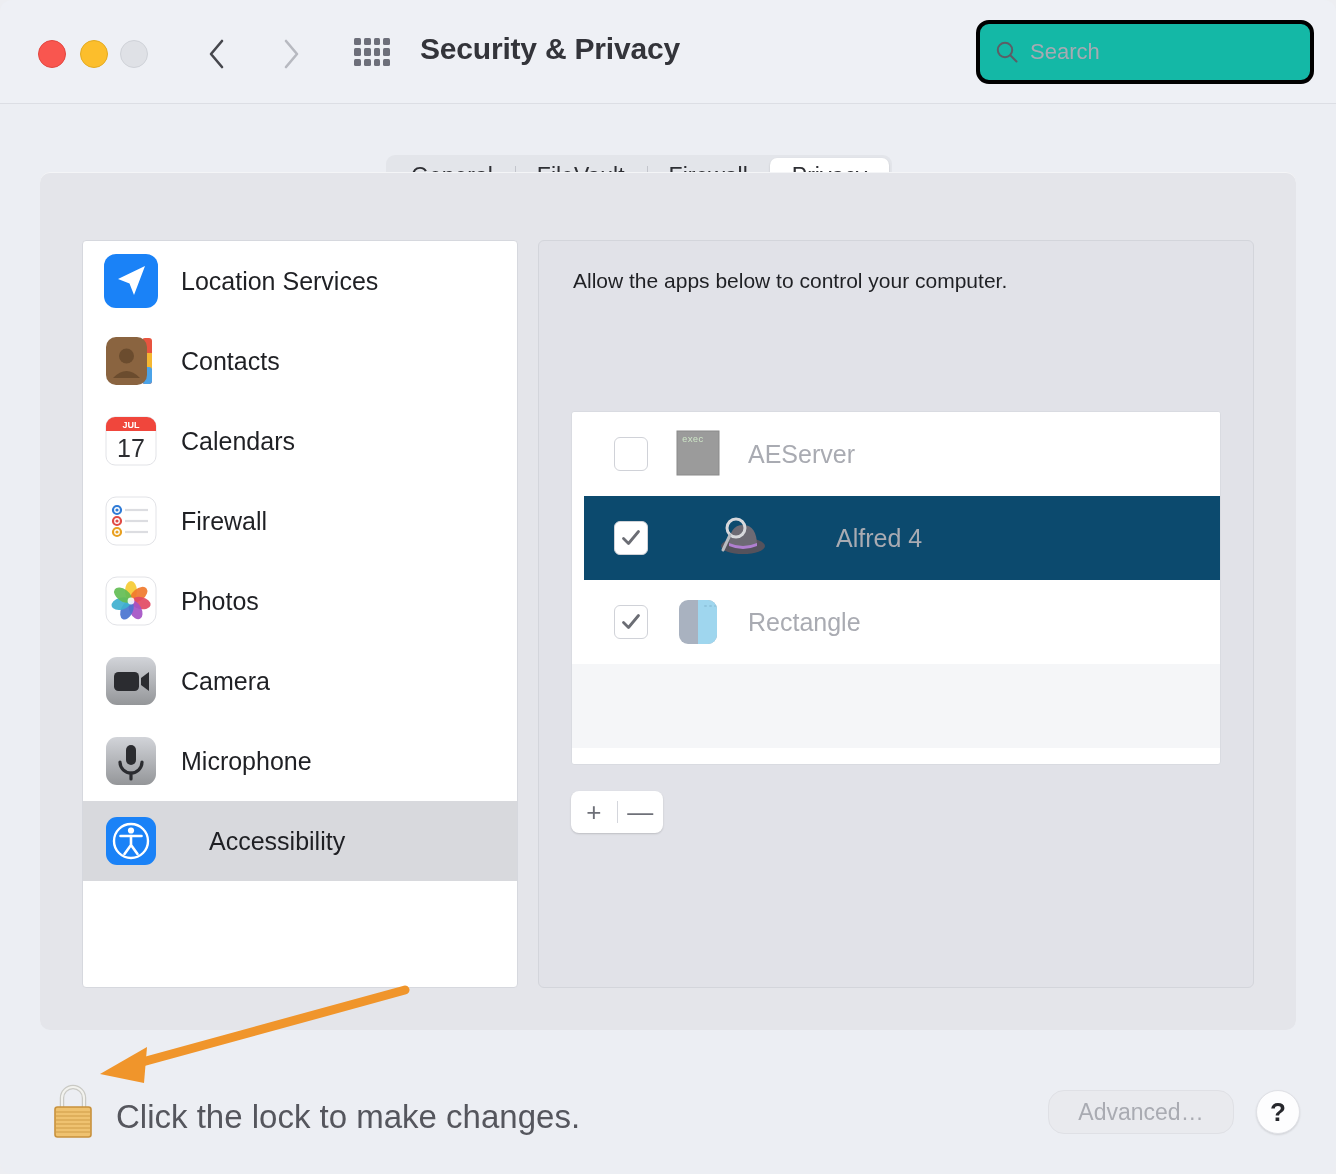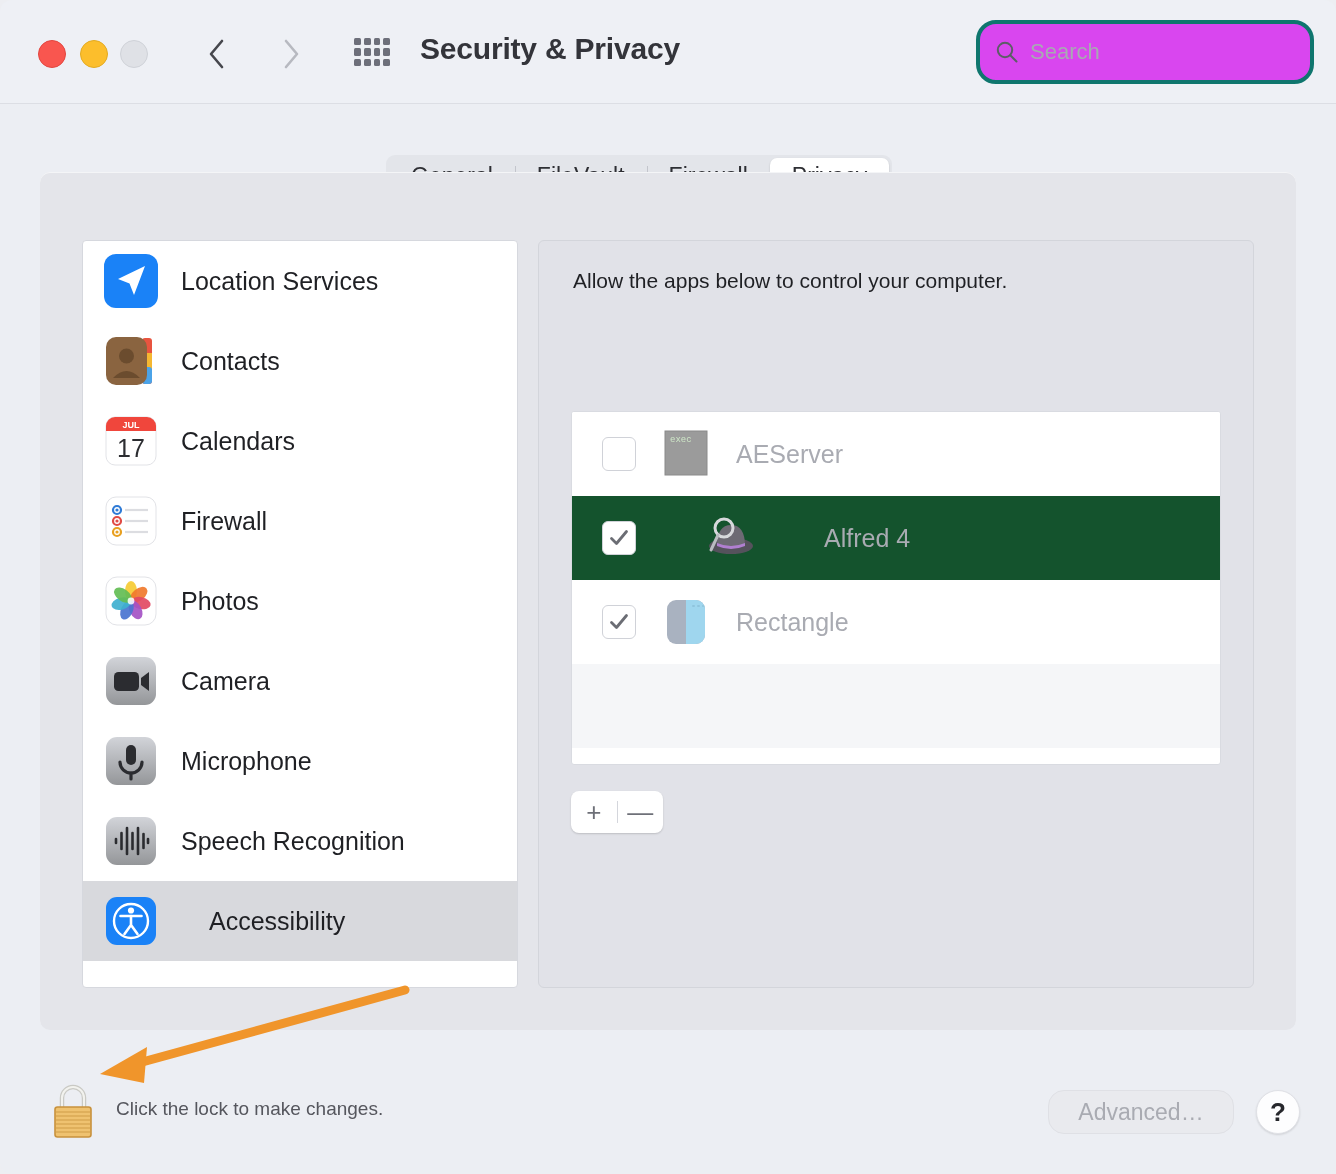--- a/index.html
+++ b/index.html
@@ -55,23 +55,23 @@
 
   #page-title {
     position: absolute; left: 420px; top: 32px;
     font-size: 30px; font-weight: bold; color: #33343a;
     letter-spacing: -0.2px;
   }
 
   #search-wrap {
     position: absolute; right: 22px; top: 20px;
     width: 338px; height: 64px;
-    border-radius: 20px;
-    border: 4px solid #0f766e;
-    background: #d946ef;
+    border-radius: 13px;
+    border: 4px solid #000000;
+    background: #14b8a6;
     display: flex; align-items: center;
     padding: 0 14px;
   }
   #search-icon { width: 26px; height: 26px; margin-right: 10px; flex: none; }
   #search-input {
     border: 0; outline: none; background: transparent;
     font-family: "Liberation Sans", sans-serif;
     font-size: 22px; color: #3a3b40; width: 100%;
   }
   #search-input::placeholder { color: #a8aab2; }
@@ -156,22 +156,23 @@
     background: #ffffff;
     border: 1px solid #d9dbe1;
     border-radius: 3px;
     overflow: hidden;
   }
   .app-row {
     height: 84px;
     display: flex; align-items: center;
     padding-left: 30px;
     background: #ffffff;
-  }
-  .app-row.alt { background: #14532d; gap: 44px; }
+    margin-left: 12px;
+  }
+  .app-row.alt { background: #0c4a6e; gap: 44px; }
   .empty-row { height: 84px; }
   .empty-row.alt { background: #f5f6f8; }
   .cb {
     width: 34px; height: 34px; flex: none;
     border: 1px solid #d0d2d8;
     border-radius: 6px;
     background: #fff;
     margin-right: 24px;
     display: flex; align-items: center; justify-content: center;
   }
@@ -193,21 +194,21 @@
   }
   #ar-sep { width: 1px; height: 22px; background: #d4d6dc; }
 
   
   #lock {
     position: absolute; left: 50px; top: 1083px;
     width: 46px; height: 58px;
   }
   #lock-text {
     position: absolute; left: 116px; top: 1098px;
-    font-size: 19px; color: #55565d;
+    font-size: 33px; color: #55565d;
   }
   #advanced-btn {
     position: absolute; left: 1048px; top: 1090px;
     width: 186px; height: 44px;
     background: #e9eaee;
     border: 1px solid #dfe0e5;
     border-radius: 16px;
     display: flex; align-items: center; justify-content: center;
     font-size: 23px; color: #a9abb2;
   }
@@ -369,41 +370,20 @@
           </linearGradient>
             </defs>
           <rect x="3" y="4" width="50" height="48" rx="11" fill="url(#gmetal2)"></rect>
           <rect x="23" y="12" width="10" height="20" rx="5" fill="#2b2c30"></rect>
           <path d="M17 29 a11 11 0 0 0 22 0" fill="none" stroke="#2b2c30" stroke-width="3.2" stroke-linecap="round"></path>
           <line x1="28" y1="40" x2="28" y2="46" stroke="#2b2c30" stroke-width="3.2" stroke-linecap="round"></line>
         </svg>
         <span class="side-label">Microphone</span>
       </div>
 
-      <div class="side-row">
-        <svg class="side-icon" viewBox="0 0 56 56">
-          <defs>
-              <linearGradient id="gmetal3" x1="0" y1="0" x2="0" y2="1">
-            <stop offset="0" stop-color="#d2d4d9"></stop>
-                <stop offset="1" stop-color="#949699"></stop>
-          </linearGradient>
-            </defs>
-          <rect x="3" y="4" width="50" height="48" rx="11" fill="url(#gmetal3)"></rect>
-          <g stroke="#2b2c30" stroke-width="2.6" stroke-linecap="round">
-            <line x1="13" y1="26" x2="13" y2="30"></line>
-            <line x1="18.5" y1="20" x2="18.5" y2="36"></line>
-            <line x1="24" y1="15" x2="24" y2="41"></line>
-            <line x1="29.5" y1="20" x2="29.5" y2="36"></line>
-            <line x1="35" y1="15" x2="35" y2="41"></line>
-            <line x1="40.5" y1="21" x2="40.5" y2="35"></line>
-            <line x1="45" y1="26" x2="45" y2="30"></line>
-          </g>
-        </svg>
-        <span class="side-label">Speech Recognition</span>
-      </div>
 
       <div class="side-row selected">
         <svg class="side-icon" viewBox="0 0 56 56">
           <rect x="3" y="4" width="50" height="48" rx="11" fill="#1a82f7"></rect>
           <circle cx="28" cy="28" r="17" fill="none" stroke="#ffffff" stroke-width="2.4"></circle>
           <circle cx="28" cy="17.5" r="3.1" fill="#ffffff"></circle>
           <path d="M17.5 23 L38.5 23" stroke="#ffffff" stroke-width="2.6" stroke-linecap="round"></path>
           <path d="M28 23 L28 32 M28 32 L21.5 41 M28 32 L34.5 41" stroke="#ffffff" stroke-width="2.6" stroke-linecap="round" fill="none"></path>
         </svg>
         <span class="side-label">Accessibility</span>

